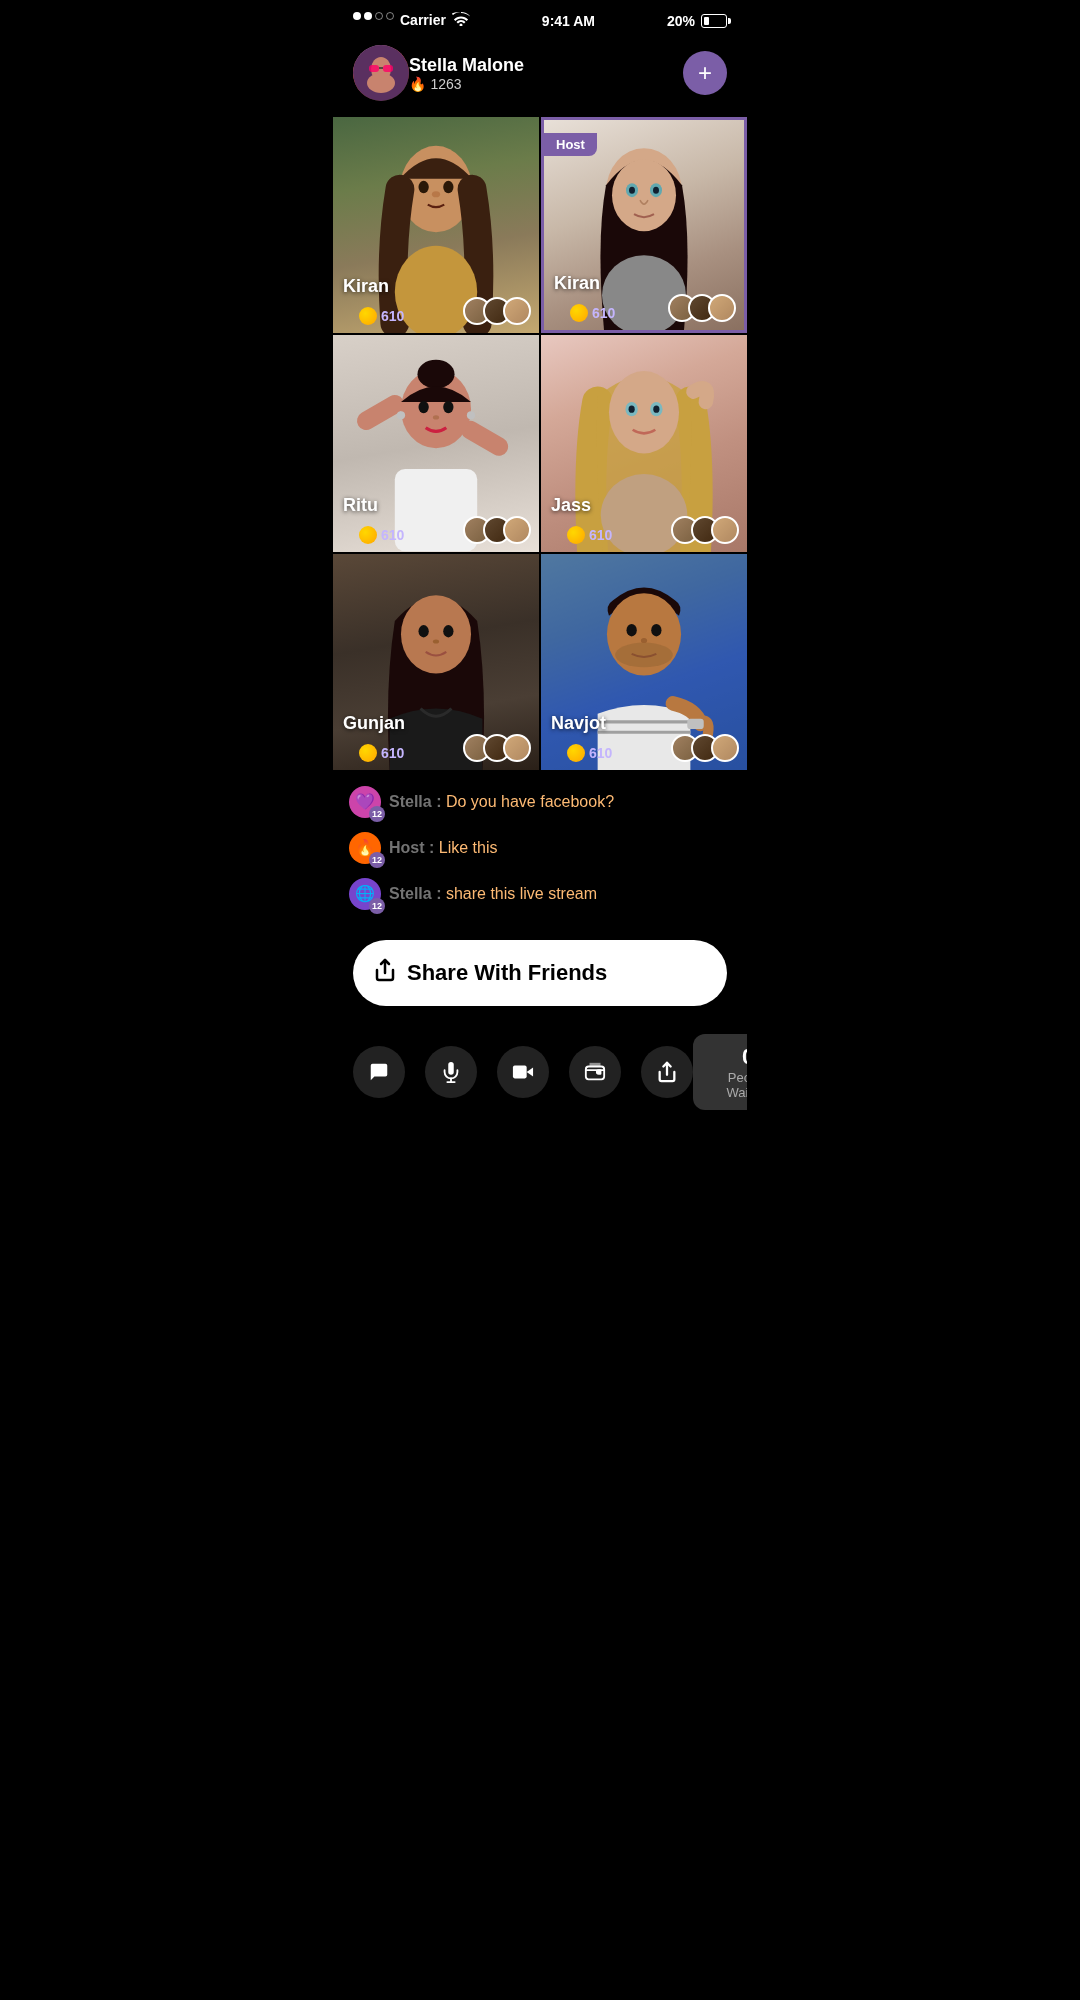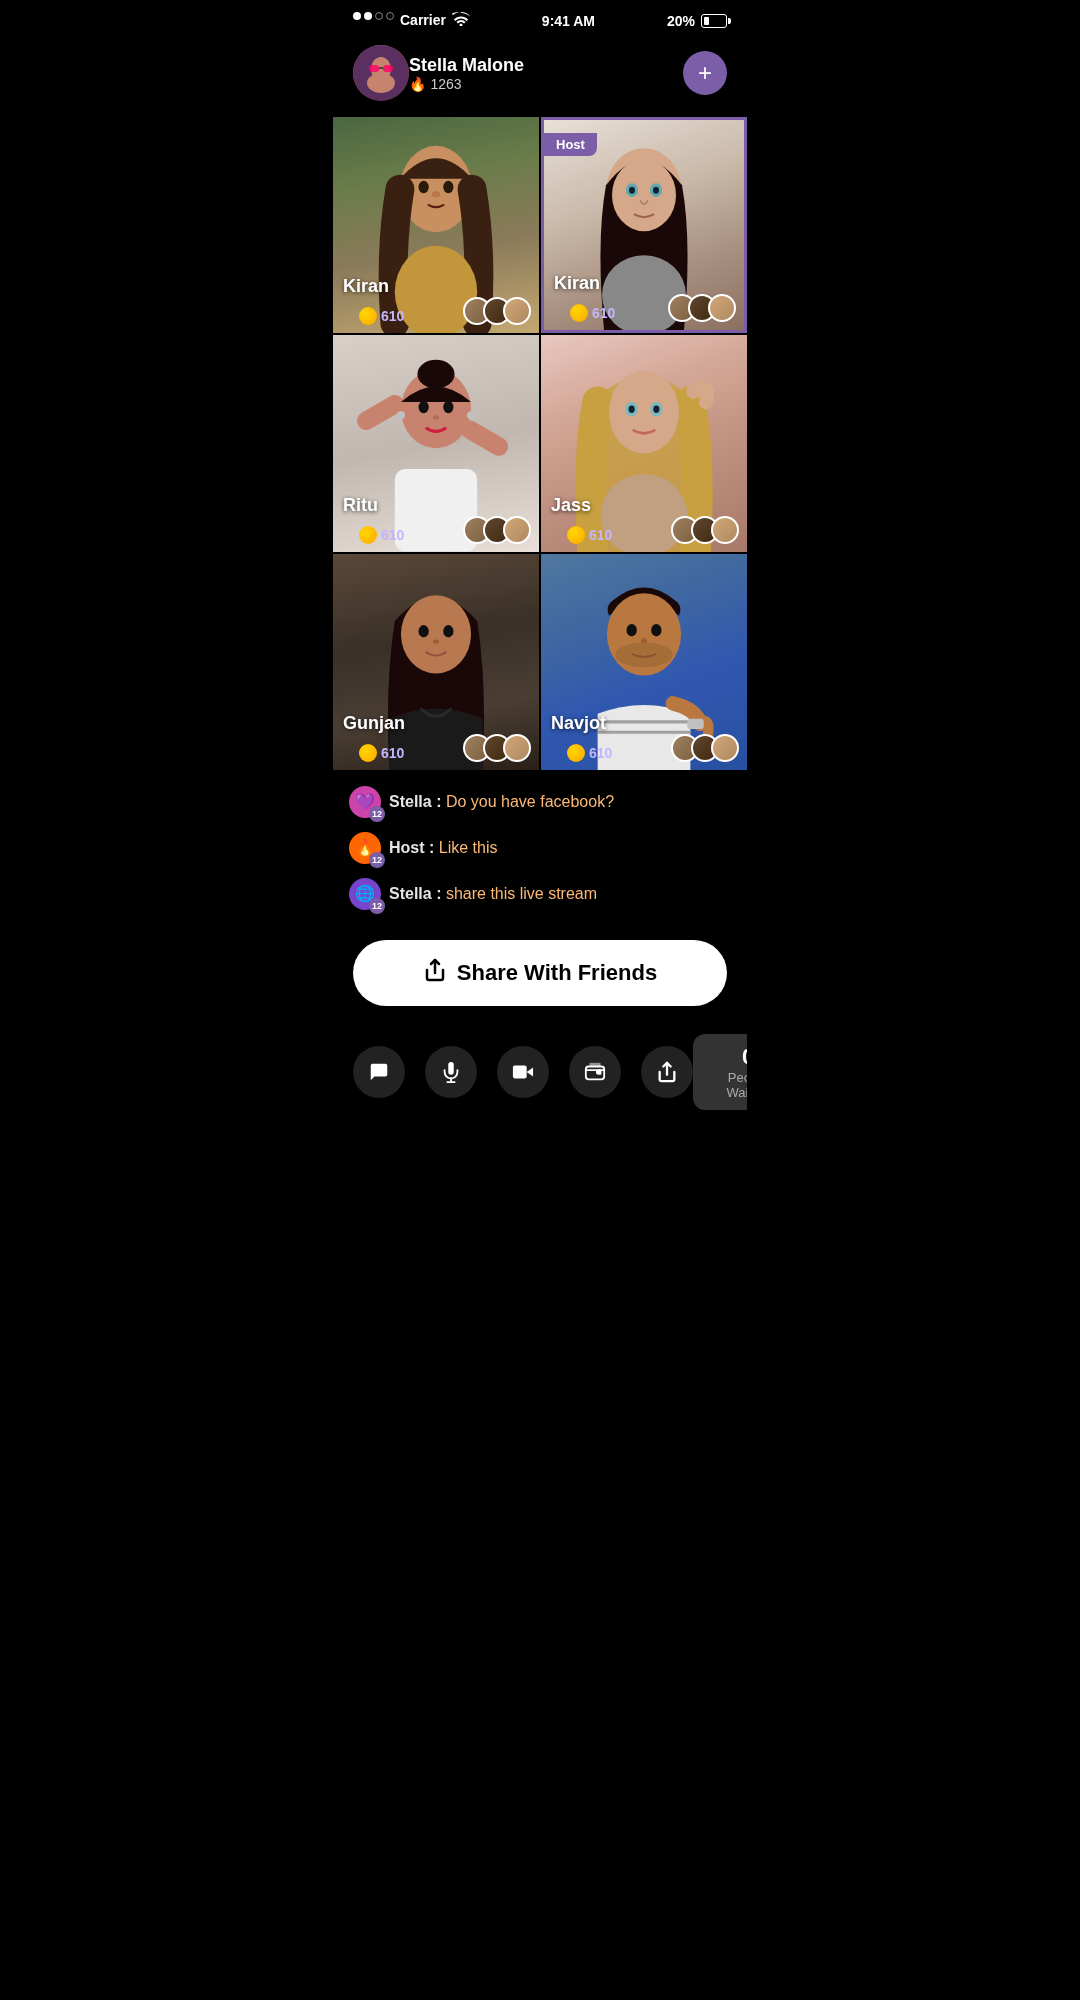--- a/index.html
+++ b/index.html
@@ -193,30 +193,29 @@
       font-weight: 700;
       width: 16px; height: 16px;
       border-radius: 50%;
       display: flex; align-items: center; justify-content: center;
     }
     .chat-text {
       font-size: 16px;
       color: #fff;
     }
     .chat-highlight { color: #fdba74; font-weight: 500; }
-    .chat-user { color: #e5e5e5; font-weight: 600; }
+    .chat-user { color: #737373; font-weight: 600; }
 
     
     .share-section {
       padding: 8px 20px 16px;
     }
     .share-btn {
       display: flex;
       align-items: center;
-      justify-content: center;
       gap: 10px;
       width: 100%;
       padding: 18px 20px;
       background: #fff;
       border: none;
       border-radius: 40px;
       font-size: 22px;
       font-weight: 600;
       color: #000;
       cursor: pointer;

